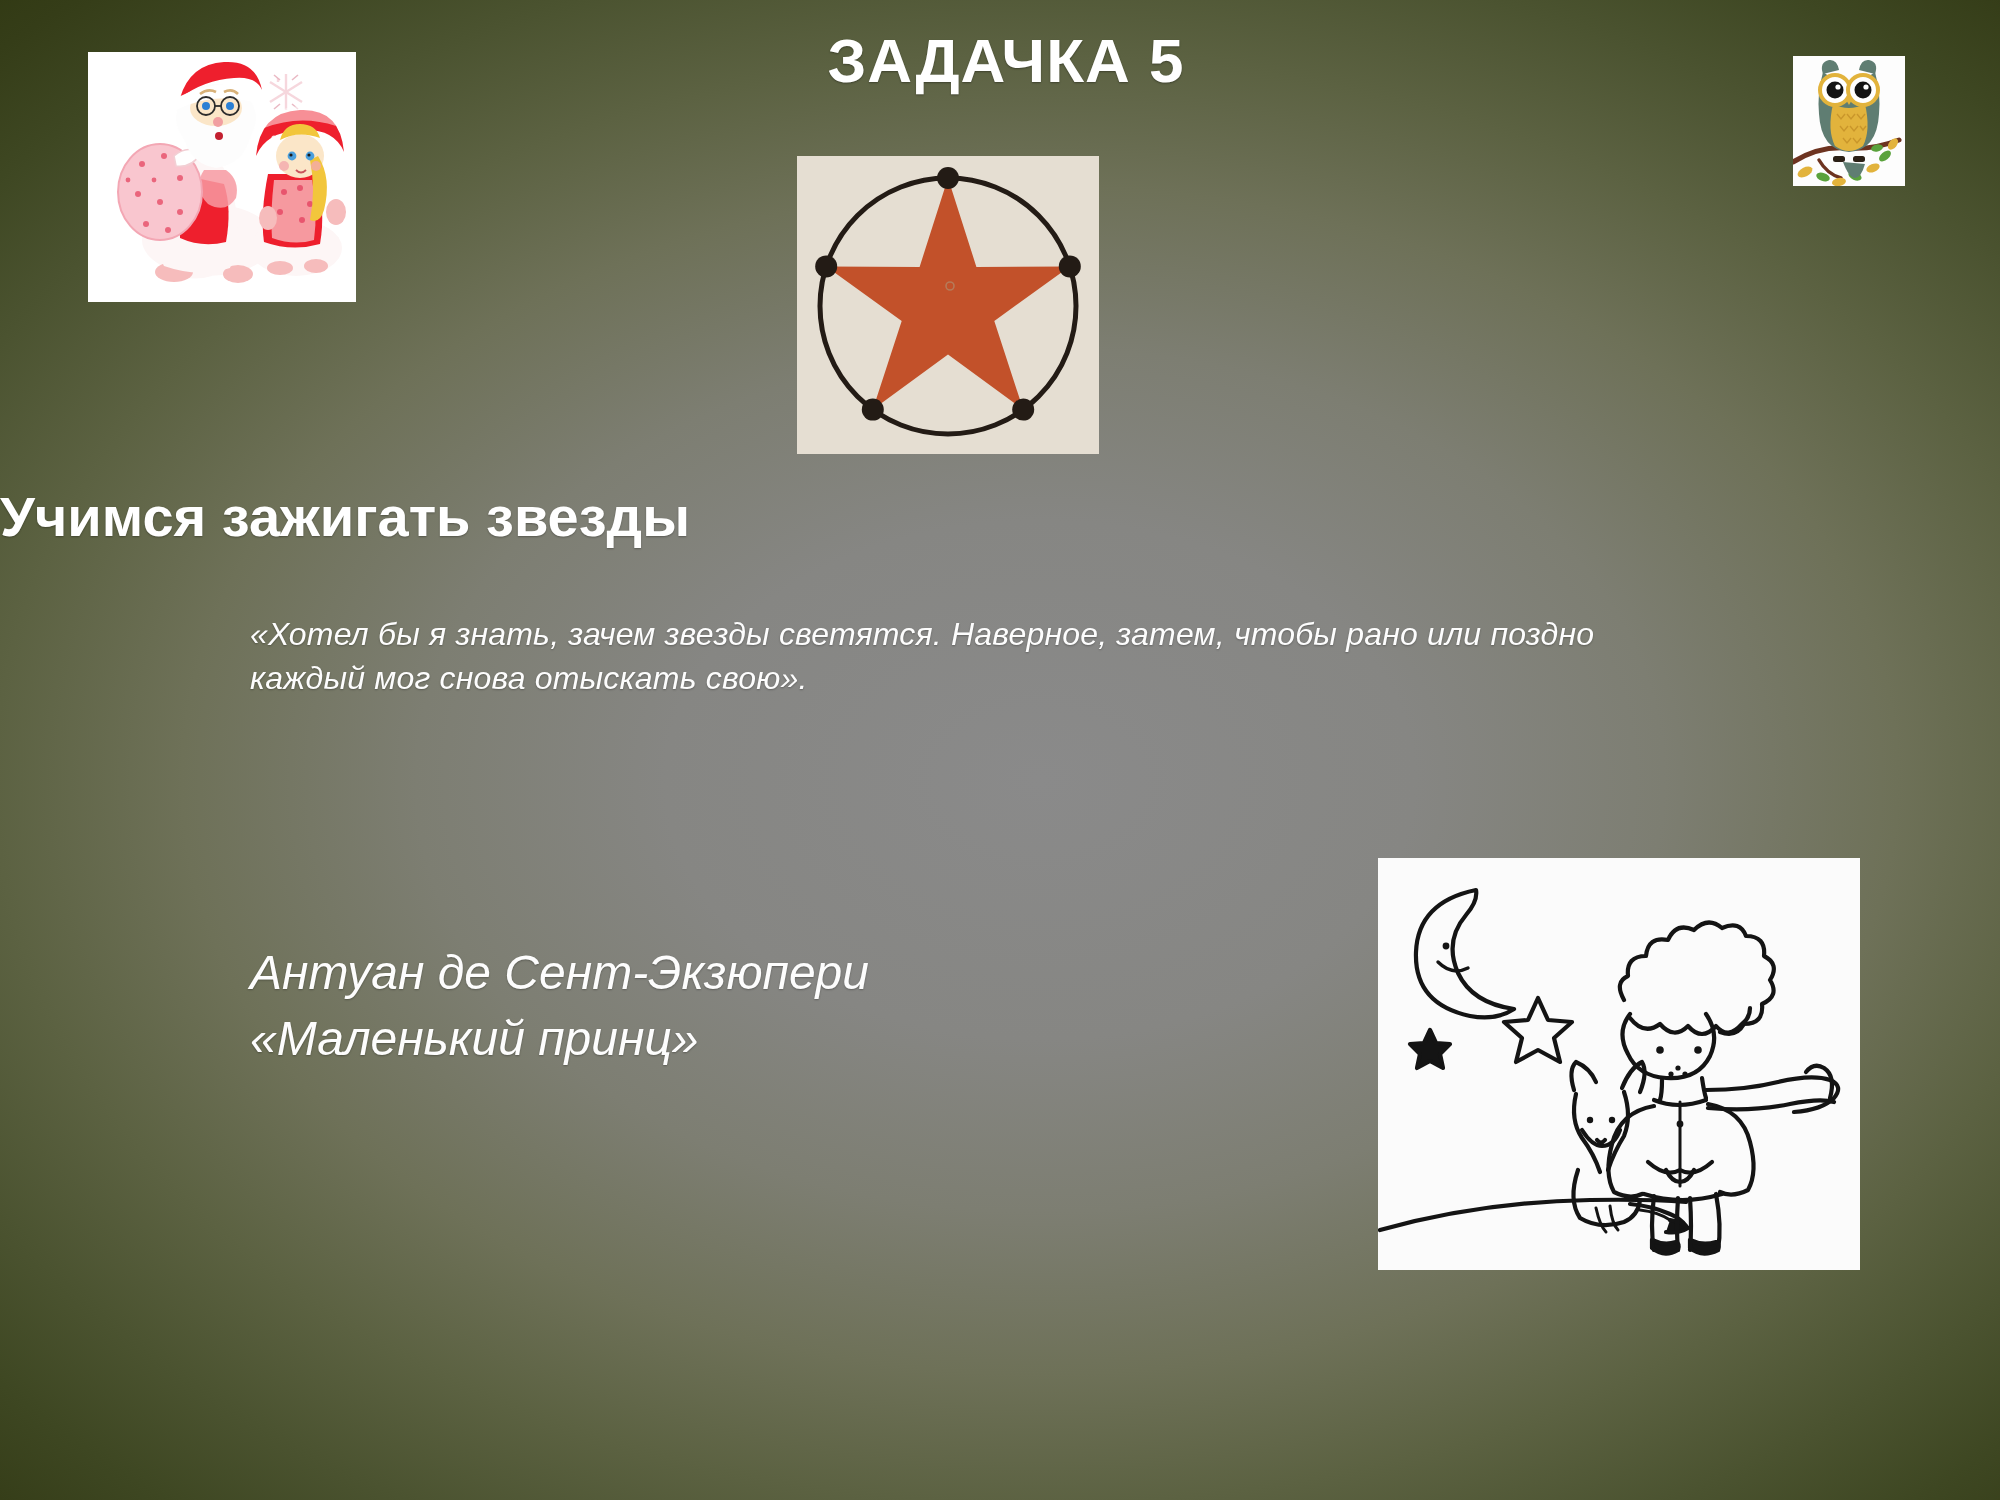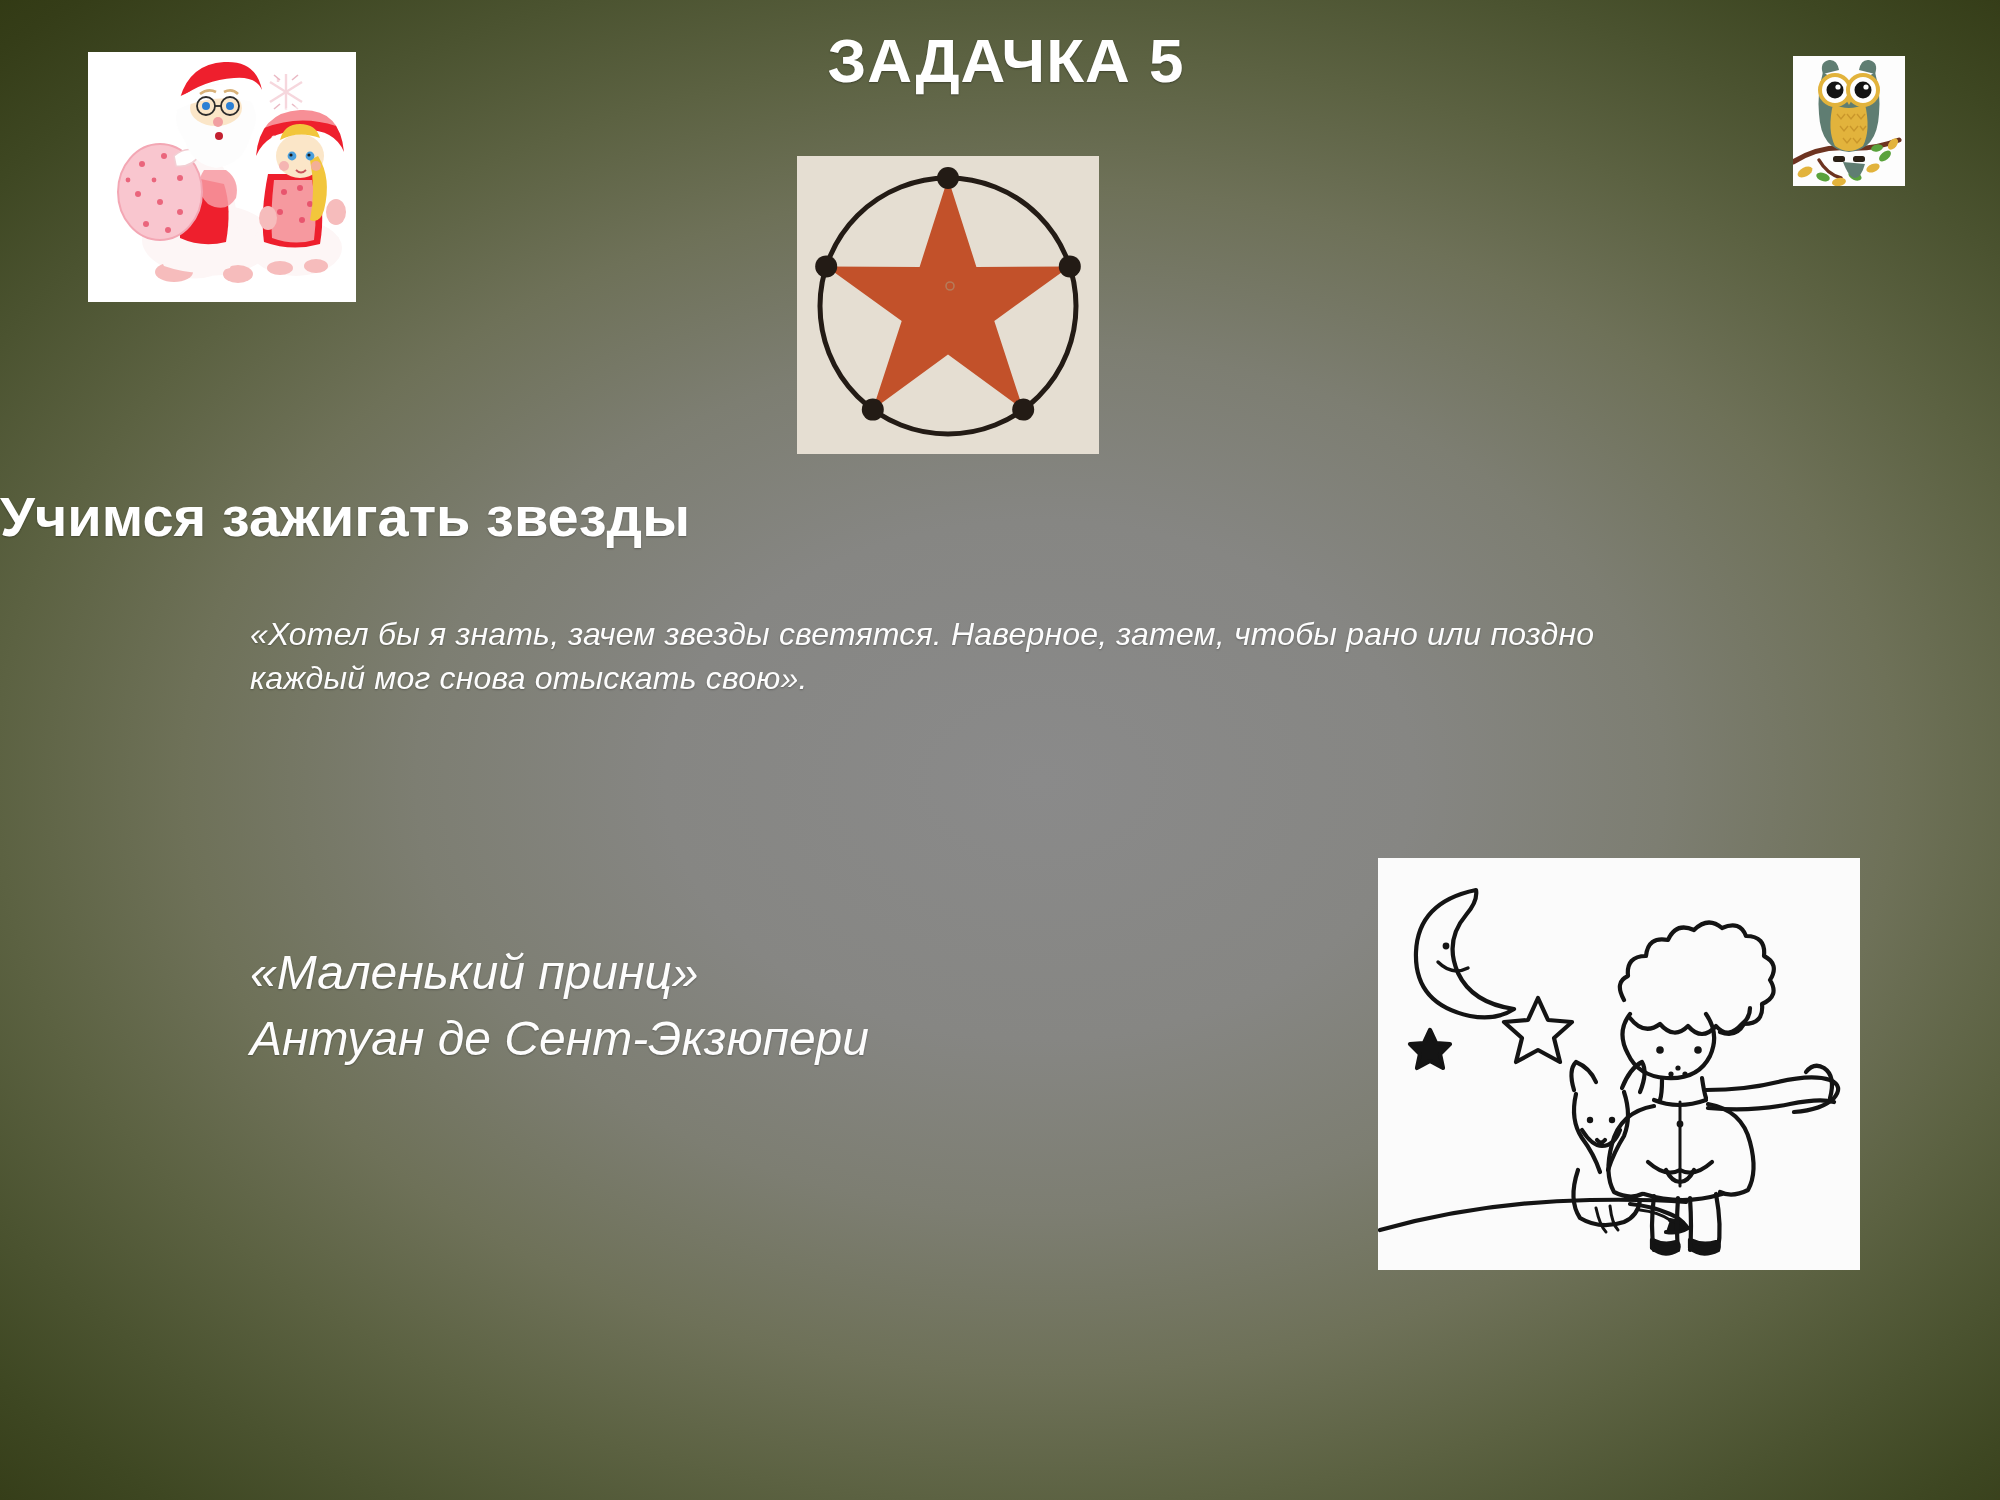--- a/index.html
+++ b/index.html
@@ -271,22 +271,22 @@
         <circle cx="2" cy="-20" r="4" fill="none" stroke="#b2886a" stroke-width="1.6" opacity=".75"></circle>
       </g>
     </svg>
   </div>
 
   <div class="subtitle">Учимся зажигать звезды</div>
 
   <div class="quote">«Хотел бы я знать, зачем звезды светятся. Наверное, затем, чтобы рано или поздно каждый мог снова отыскать свою».</div>
 
   <div class="attrib">
+    <div>Антуан де Сент-Экзюпери</div>
     <div>«Маленький принц»</div>
-    <div>Антуан де Сент-Экзюпери</div>
   </div>
 
   <div class="prince-frame">
     <svg viewBox="0 0 482 412" xmlns="http://www.w3.org/2000/svg">
       <rect x="0" y="0" width="482" height="412" fill="#fbfbfb"></rect>
       <g fill="none" stroke="#141414" stroke-width="4.2" stroke-linecap="round" stroke-linejoin="round">
 
         <path d="M98 32
                  q-58 12 -60 62
                  q-2 52 54 64

